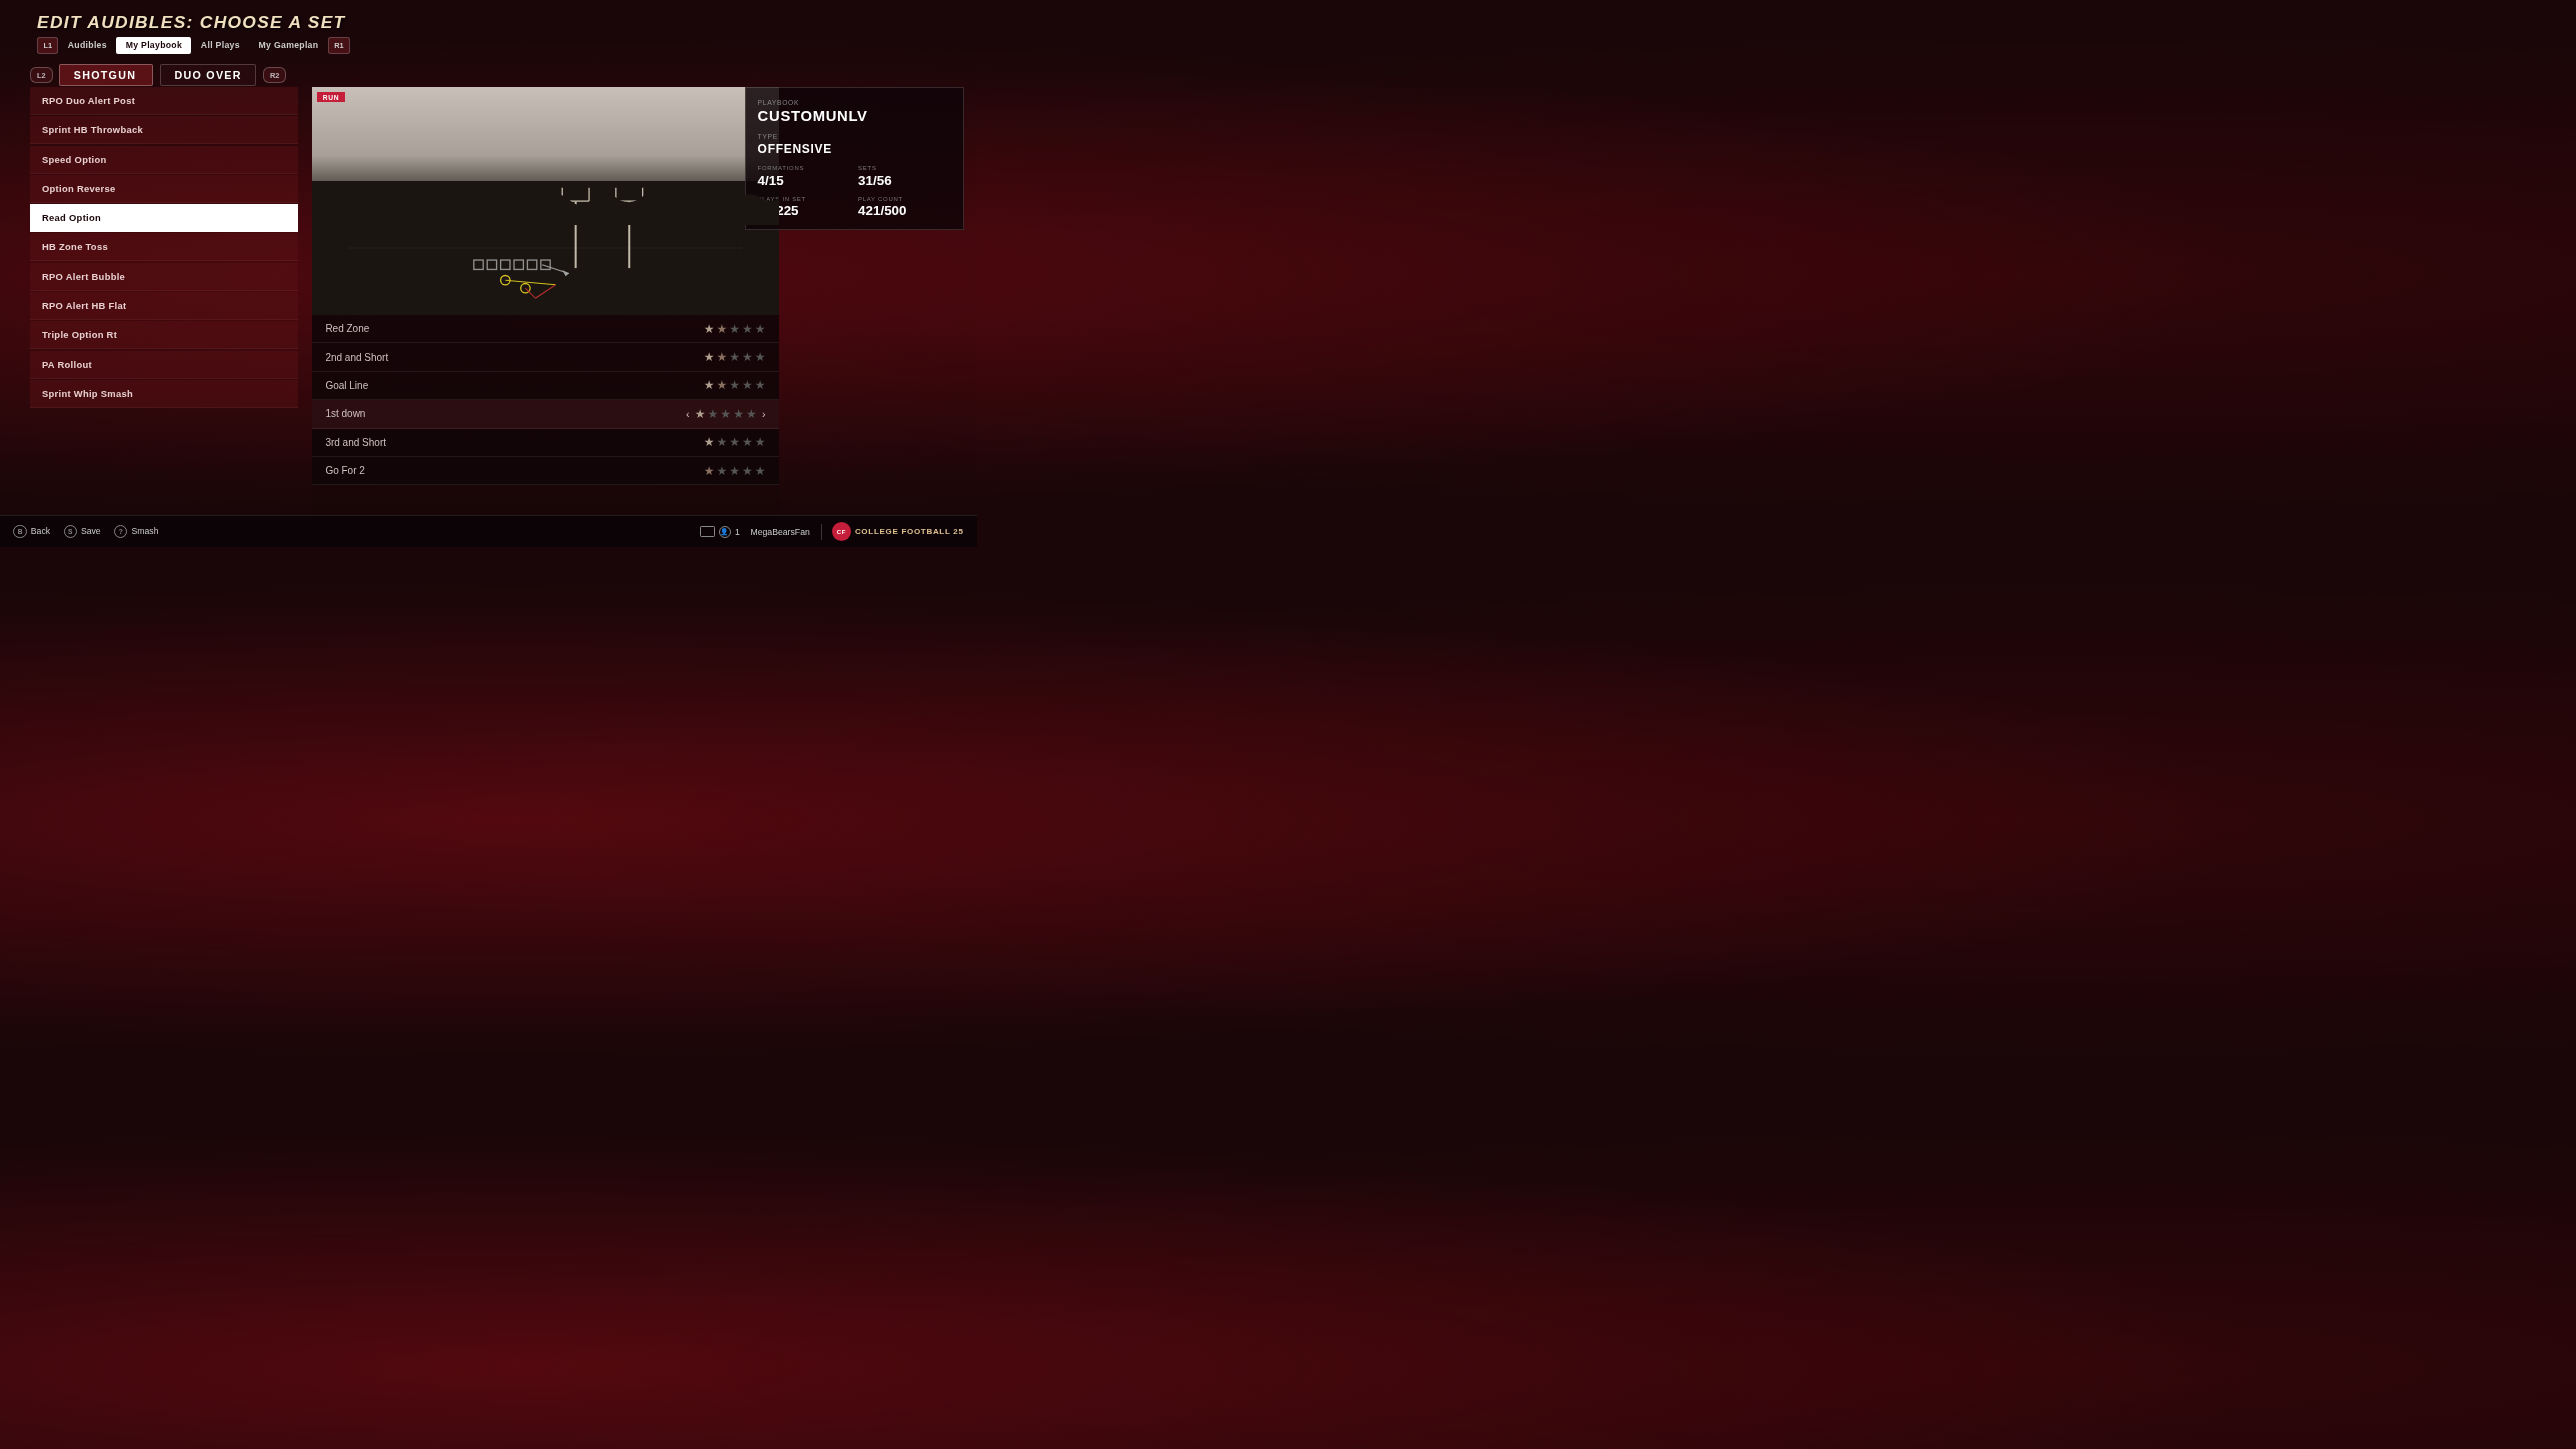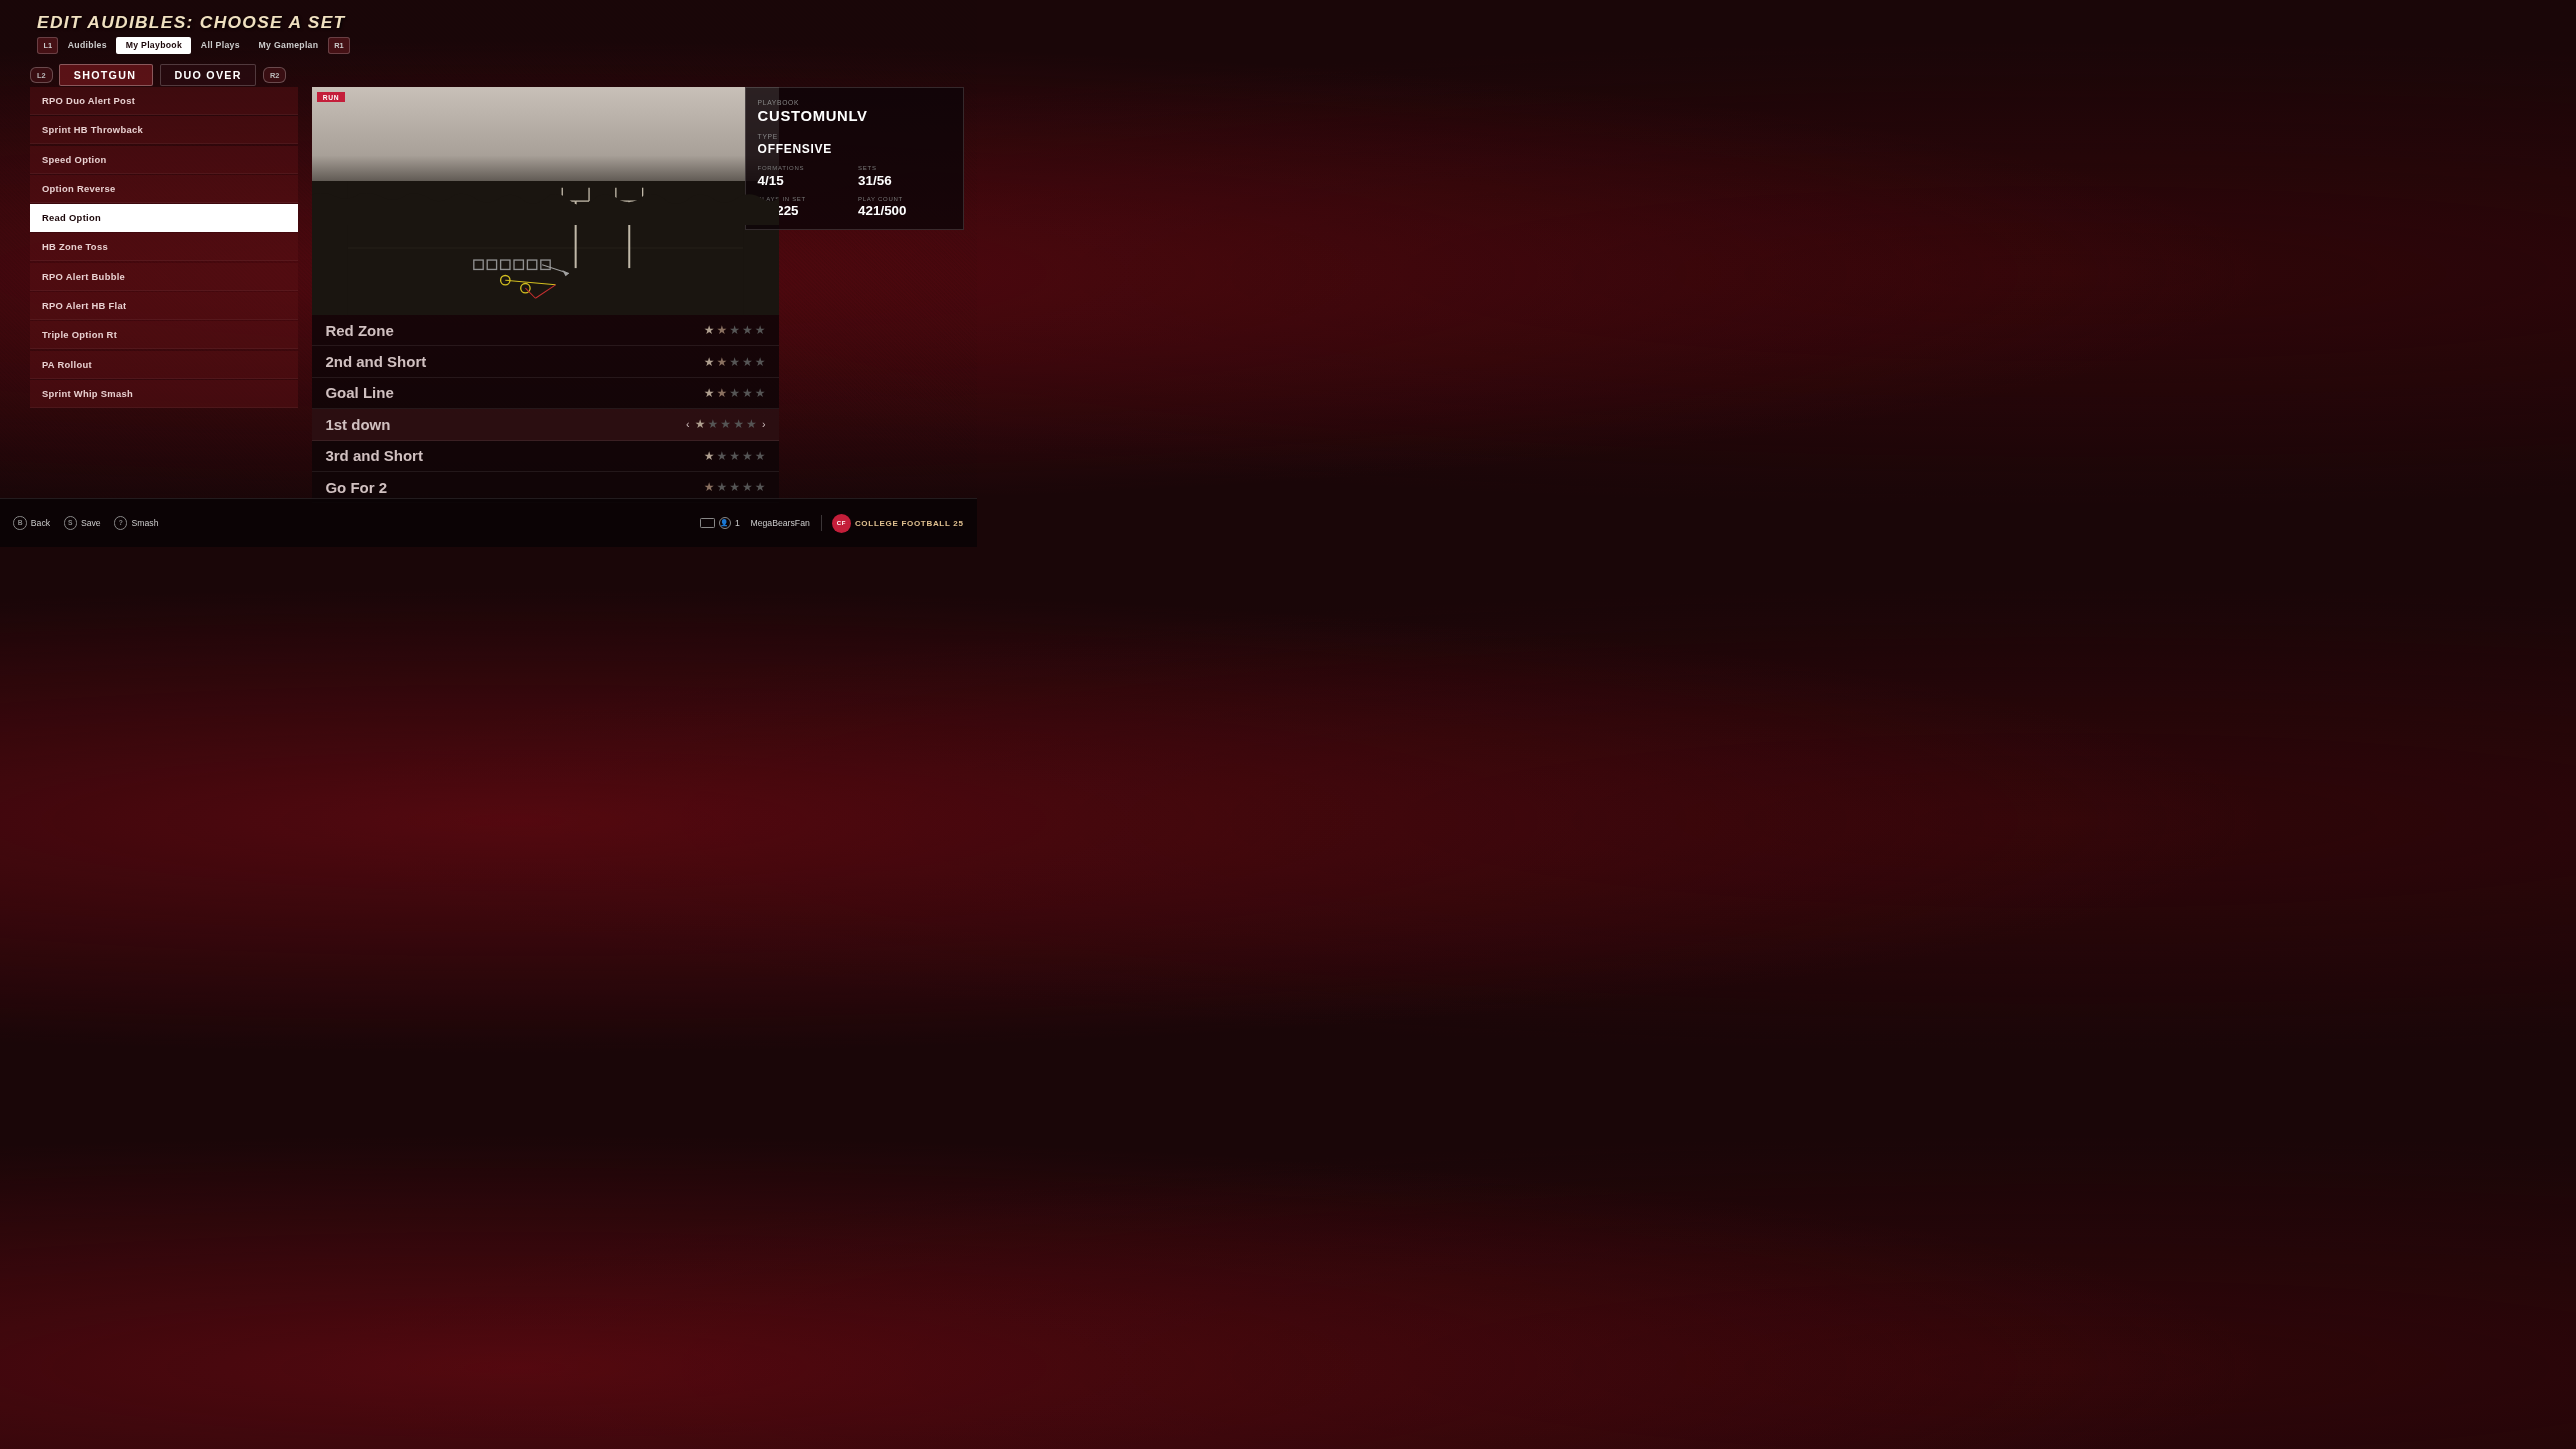--- a/index.html
+++ b/index.html
@@ -220,23 +220,23 @@
       justify-content: space-between;
       padding: 6.7px 13.4px;
       border-bottom: 0.7px solid rgba(255,255,255,0.08);
     }
 
     .rating-row.highlighted {
       background: rgba(60,20,25,0.6);
     }
 
     .rating-label {
-      font-size: 15px;
+      font-size: 10px;
       color: #d0c0c0;
-      font-weight: 700;
+      font-weight: 400;
     }
 
     .stars-container {
       display: flex;
       align-items: center;
       gap: 5.4px;
     }
 
     .arrow-btn {
       color: #d0c0c0;
@@ -318,21 +318,21 @@
       font-weight: 900;
       color: white;
     }
 
     
     .bottom-bar {
       position: absolute;
       bottom: 0;
       left: 0;
       right: 0;
-      height: 49px;
+      height: 32px;
       background: rgba(10,3,5,0.9);
       display: flex;
       align-items: center;
       justify-content: space-between;
       padding: 0 13.4px;
       border-top: 0.7px solid rgba(255,255,255,0.1);
     }
 
     .bottom-left {
       display: flex;

